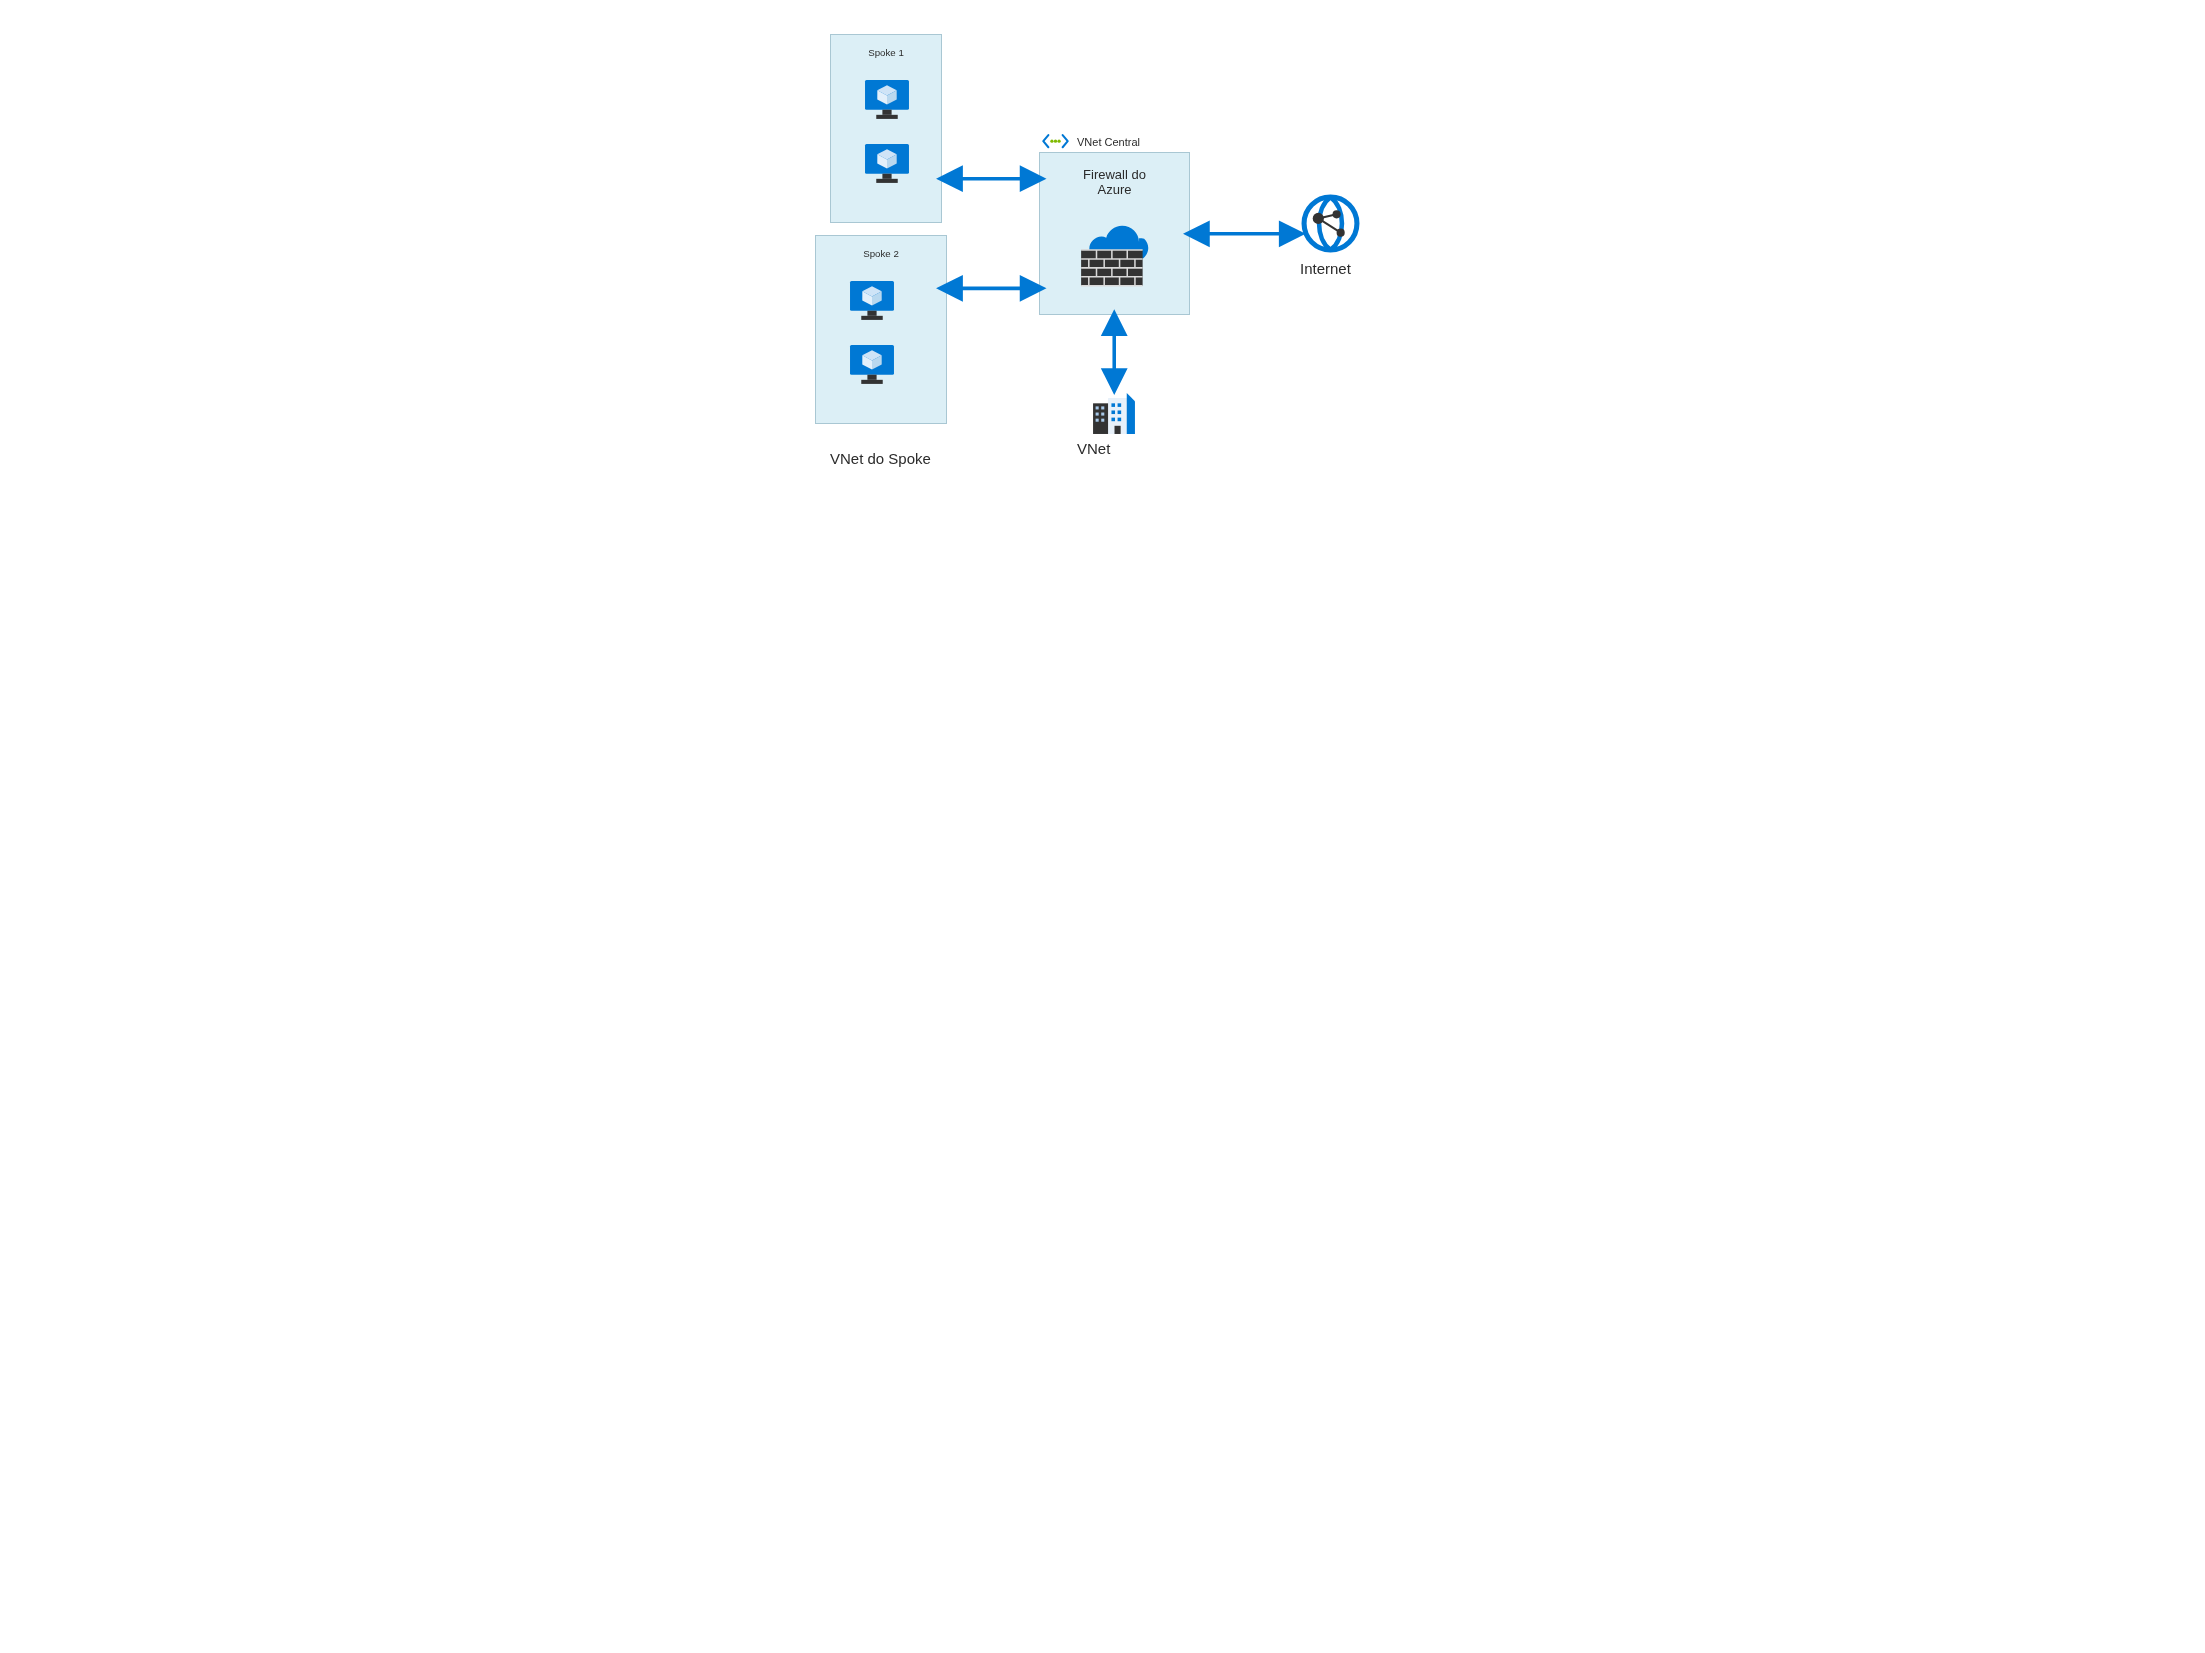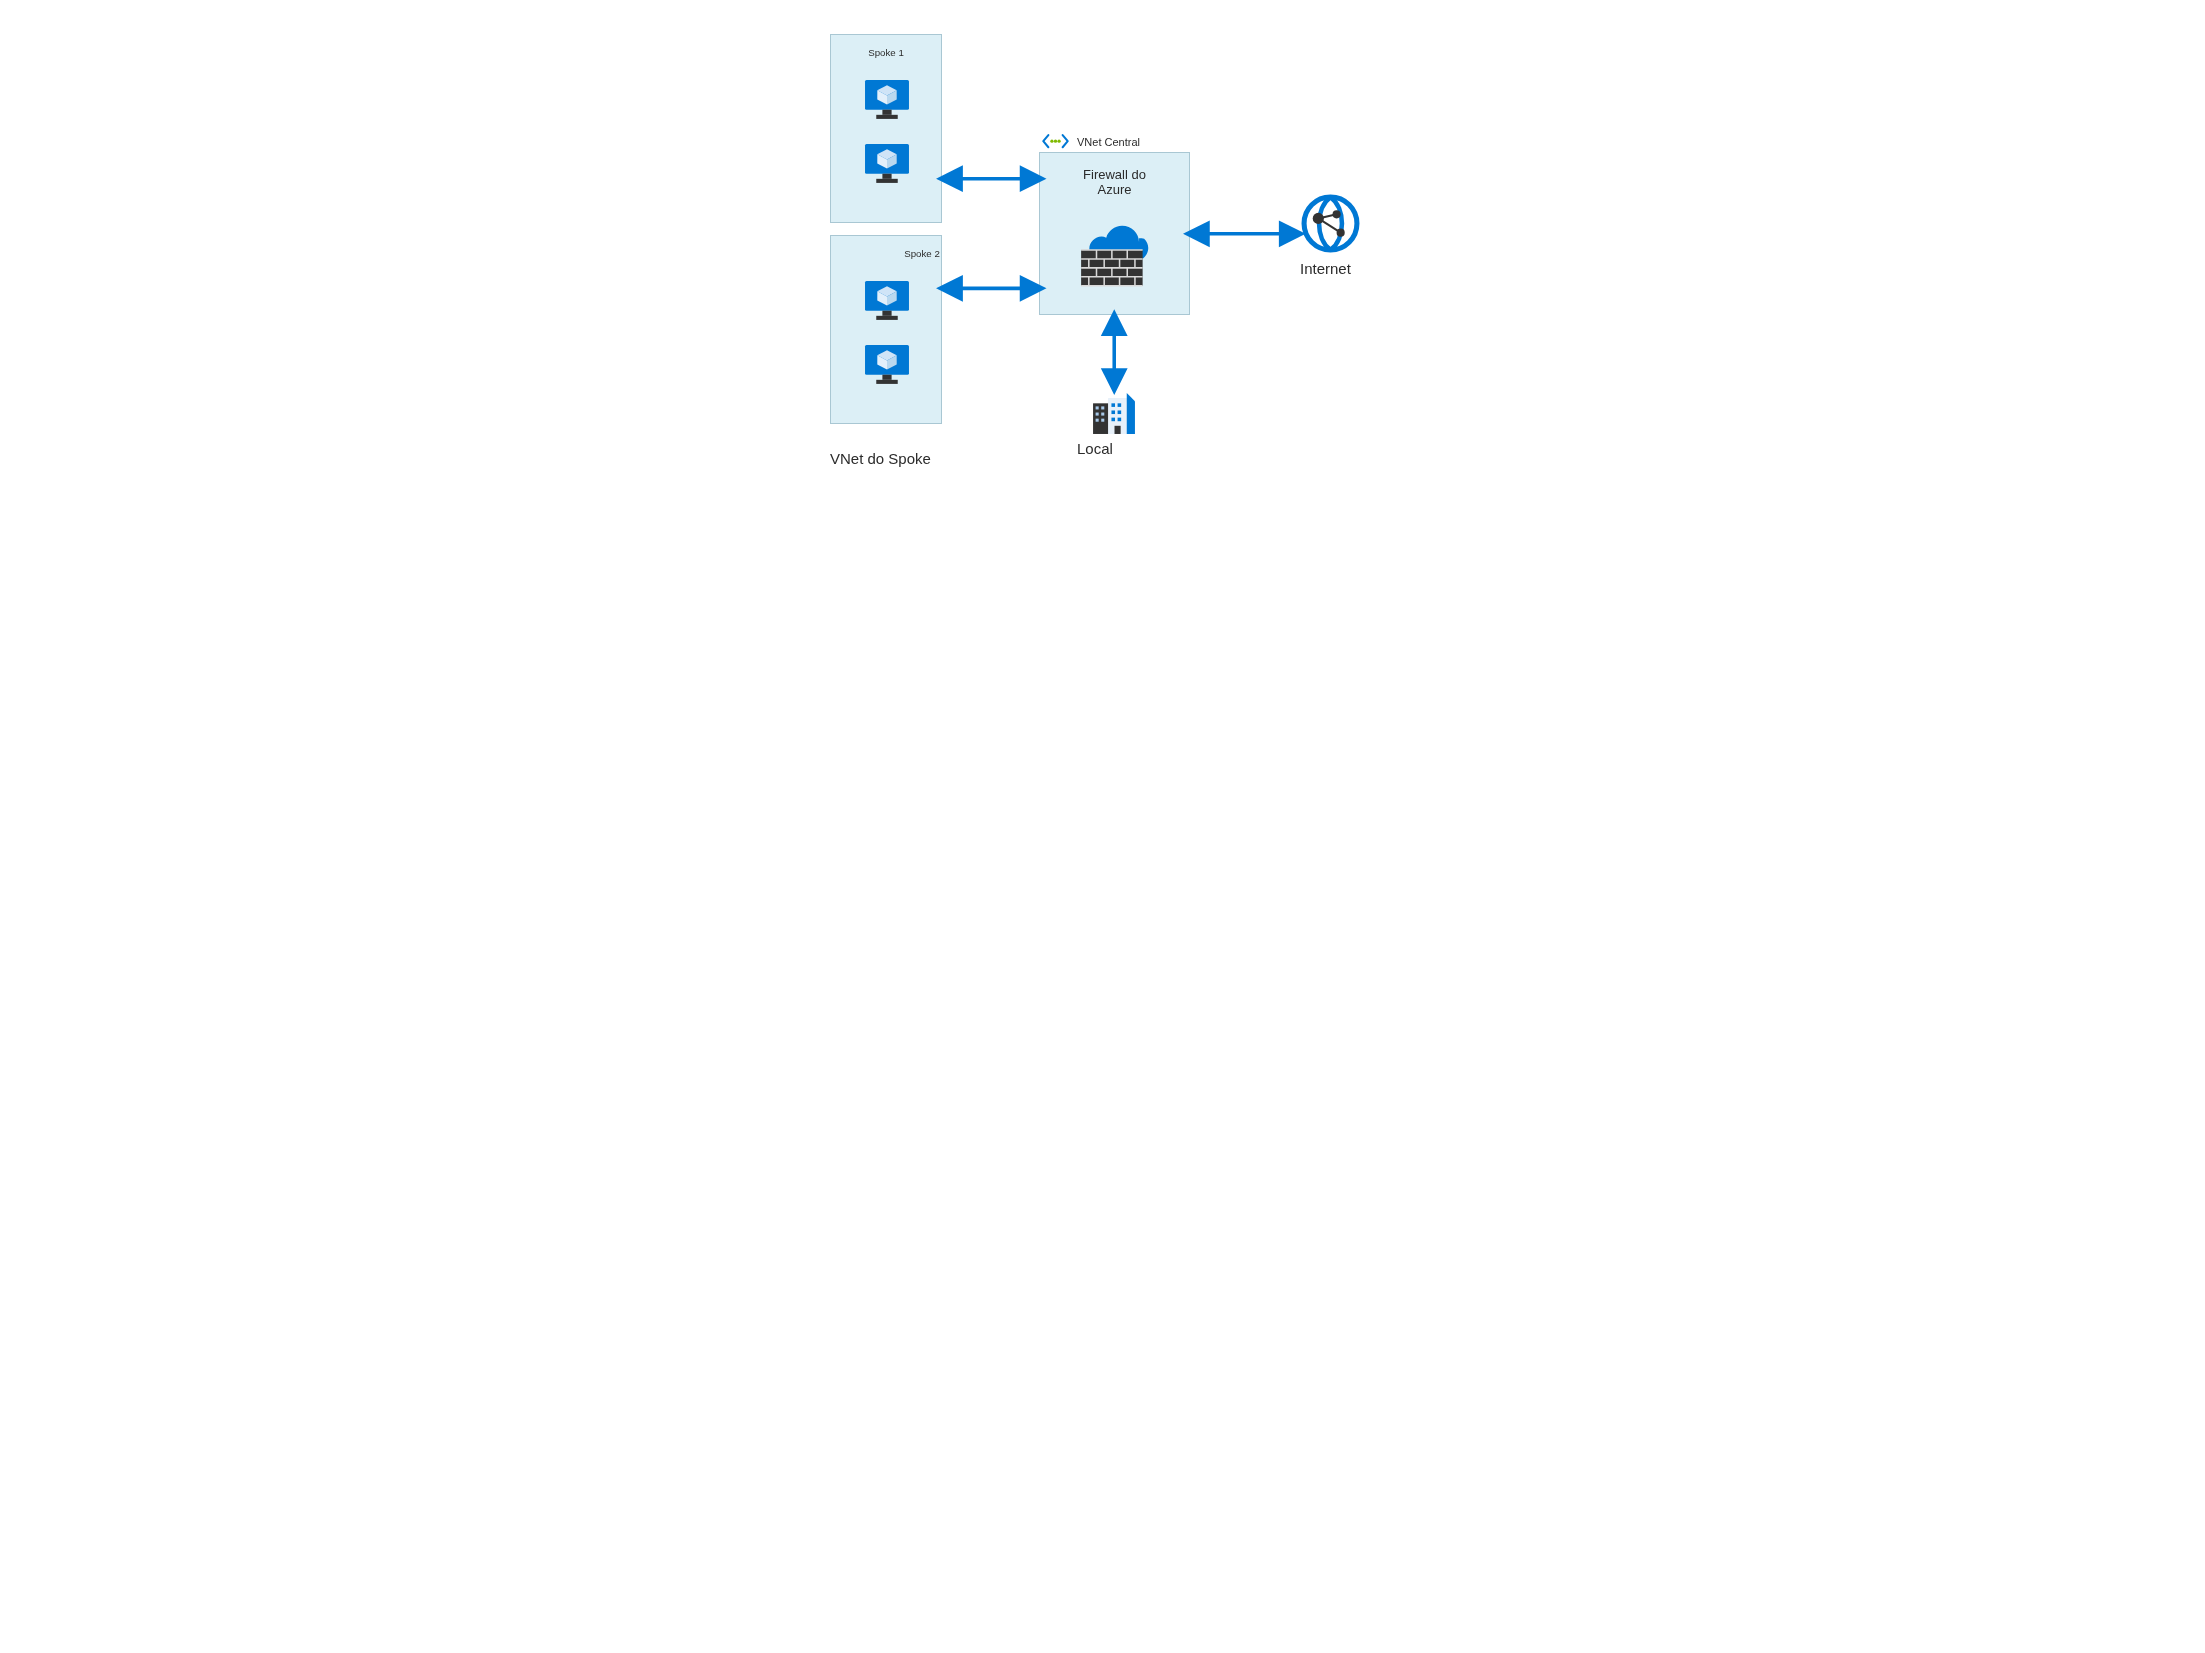--- a/index.html
+++ b/index.html
@@ -30,21 +30,21 @@
     <svg style="position:absolute;left:33px;top:108px" width="46" height="42" viewBox="0 0 90 82">
       <rect x="2" y="2" width="86" height="58" rx="3" fill="#0078d4"></rect>
       <rect x="36" y="60" width="18" height="10" fill="#333"></rect>
         <rect x="24" y="70" width="42" height="8" fill="#333"></rect>
       <polygon points="45,12 64,22 45,32 26,22" fill="#cfe4f7"></polygon>
       <polygon points="26,22 45,32 45,50 26,40" fill="#e3f0fb"></polygon>
       <polygon points="64,22 45,32 45,50 64,40" fill="#b9d8ef"></polygon>
     </svg>
   </div>
 
-  <div class="box" style="left:54px;top:235px;width:112px;height:189px;padding-left:36px;">
+  <div class="box" style="left:39px;top:235px;width:132px;height:189px;">
     <div class="title" style="position:absolute;top:12.2px;width:100%">Spoke 2</div>
     <svg style="position:absolute;left:33px;top:44px" width="46" height="42" viewBox="0 0 90 82">
       <rect x="2" y="2" width="86" height="58" rx="3" fill="#0078d4"></rect>
       <rect x="36" y="60" width="18" height="10" fill="#333"></rect>
         <rect x="24" y="70" width="42" height="8" fill="#333"></rect>
       <polygon points="45,12 64,22 45,32 26,22" fill="#cfe4f7"></polygon>
       <polygon points="26,22 45,32 45,50 26,40" fill="#e3f0fb"></polygon>
       <polygon points="64,22 45,32 45,50 64,40" fill="#b9d8ef"></polygon>
     </svg>
     <svg style="position:absolute;left:33px;top:108px" width="46" height="42" viewBox="0 0 90 82">
@@ -131,21 +131,21 @@
     <rect x="34" y="20" width="36" height="70" fill="#e8f1fa"></rect>
     <rect x="40" y="30" width="7" height="7" fill="#0078d4"></rect>
       <rect x="52" y="30" width="7" height="7" fill="#0078d4"></rect>
     <rect x="40" y="44" width="7" height="7" fill="#0078d4"></rect>
       <rect x="52" y="44" width="7" height="7" fill="#0078d4"></rect>
     <rect x="40" y="58" width="7" height="7" fill="#0078d4"></rect>
       <rect x="52" y="58" width="7" height="7" fill="#0078d4"></rect>
     <rect x="46" y="74" width="12" height="16" fill="#333"></rect>
     <polygon points="70,10 70,90 86,90 86,26" fill="#0078d4"></polygon>
   </svg>
-  <div class="caption" style="left:301px;top:440px;width:76px">Local</div>
+  <div class="caption" style="left:301px;top:440px;width:76px">VNet</div>
 
   <svg style="position:absolute;left:0;top:0" width="653" height="490" viewBox="0 0 1280 960">
     <defs>
       <marker id="ah" viewBox="0 0 12 12" refX="6" refY="6" markerWidth="9" markerHeight="9" orient="auto">
         <path d="M1 1 L11 6 L1 11 z" fill="#0078d4"></path>
       </marker>
       <marker id="ahr" viewBox="0 0 12 12" refX="6" refY="6" markerWidth="9" markerHeight="9" orient="auto">
         <path d="M11 1 L1 6 L11 11 z" fill="#0078d4"></path>
       </marker>
     </defs>

